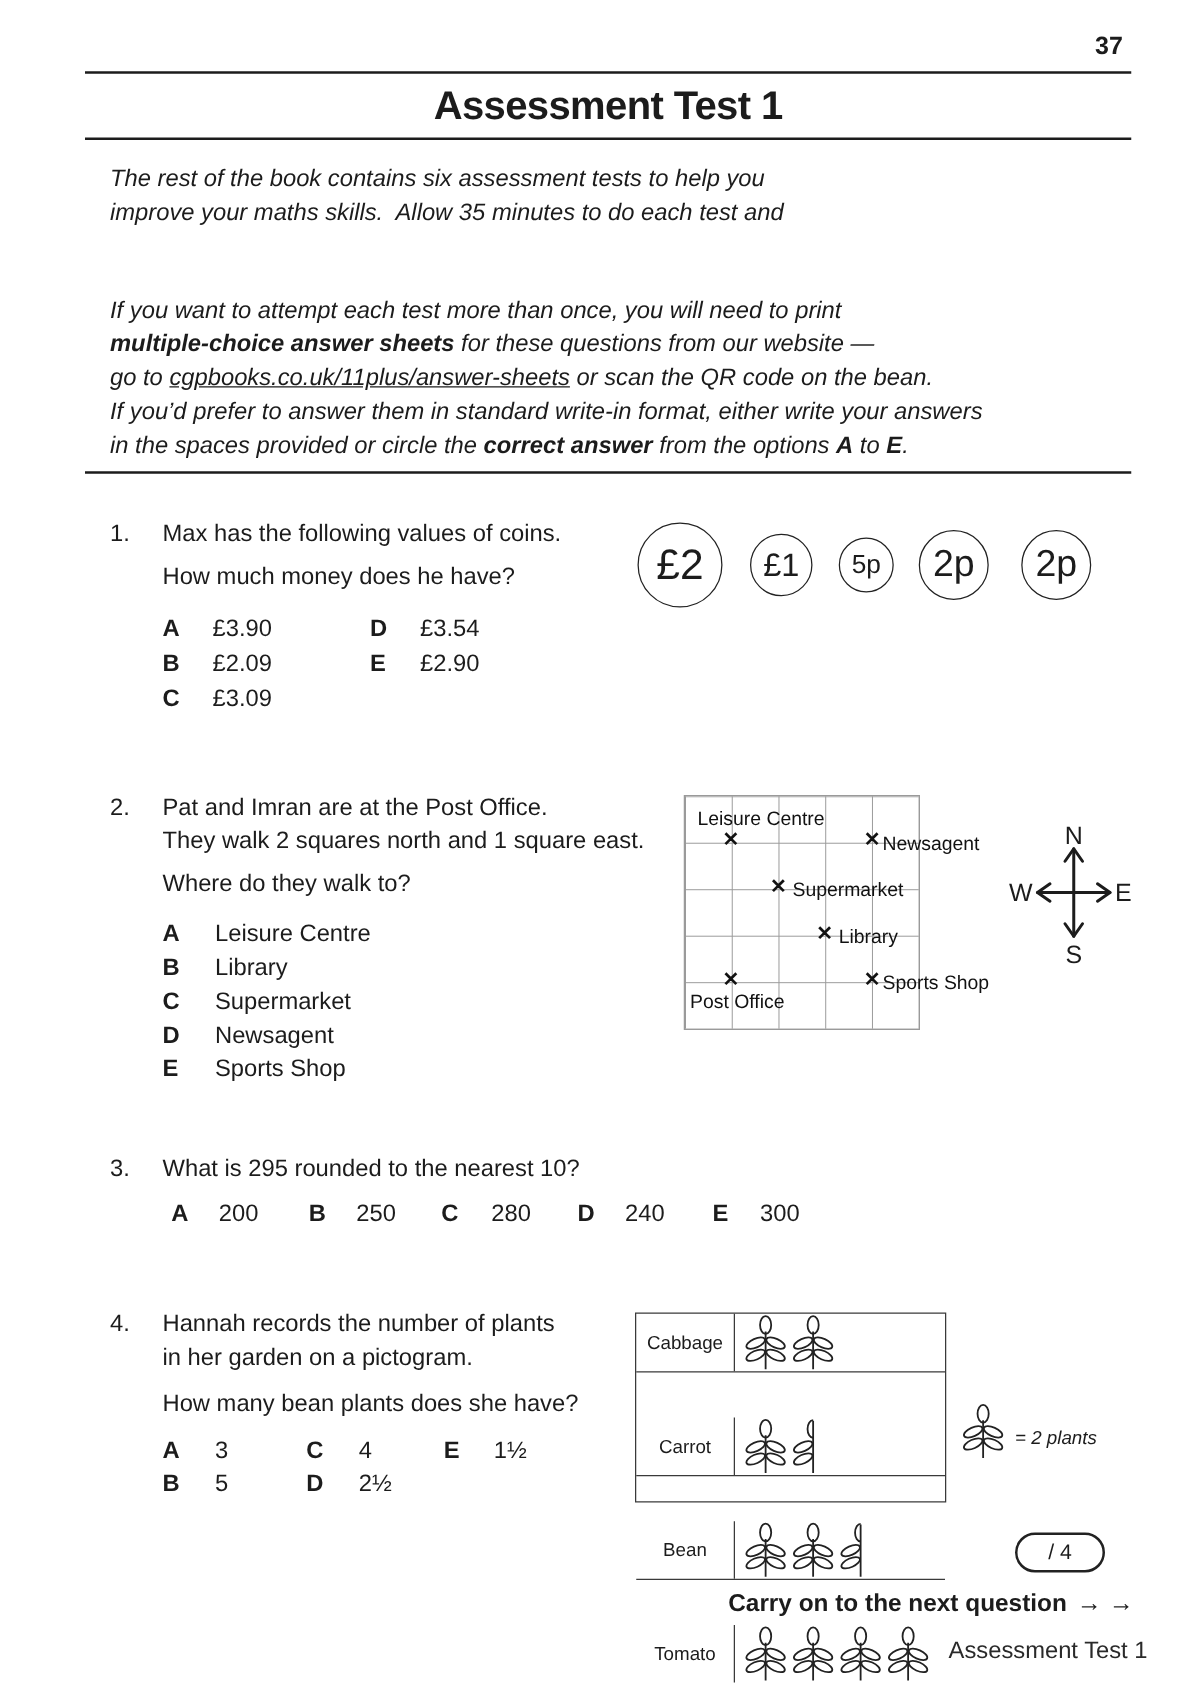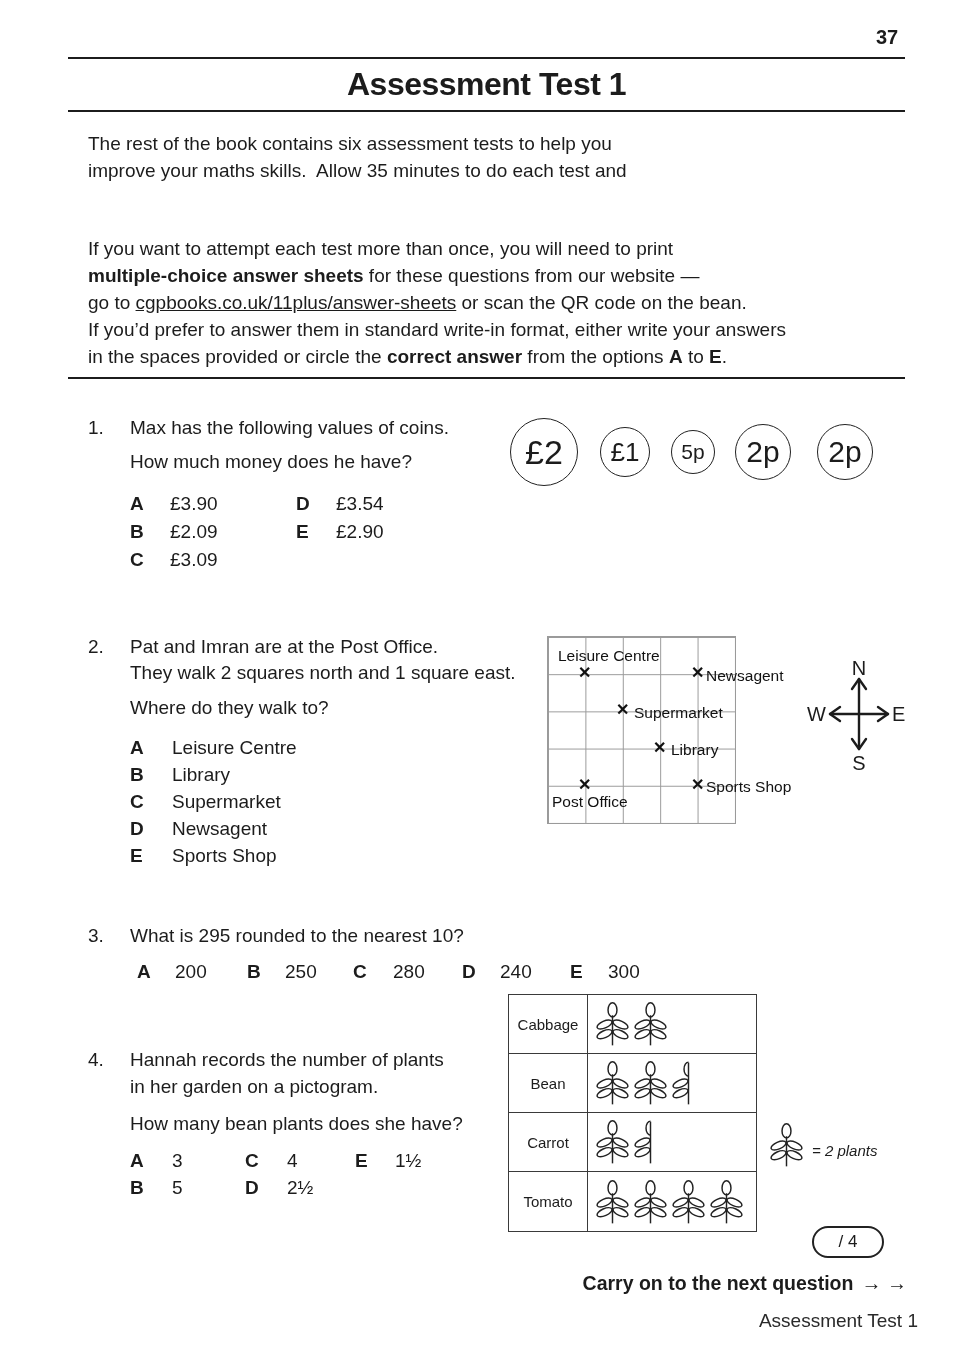--- a/index.html
+++ b/index.html
@@ -2,36 +2,36 @@
 <html><head>
 <meta charset="utf-8">
 <style>
   html,body{margin:0;padding:0;background:#ffffff;}
   .page{position:relative;width:961px;height:1360px;background:#fff;
         font-family:"Liberation Sans", sans-serif;color:#1c1c1c;font-size:19px;overflow:hidden;}
   .abs{position:absolute;white-space:nowrap;}
   .rule{position:absolute;height:2px;background:#1c1c1c;}
   .title{font-size:32px;font-weight:bold;text-align:center;letter-spacing:-0.5px;}
   .page-num{font-size:20px;font-weight:bold;}
-  .para .pline{line-height:27px;white-space:nowrap;}
+  .para .pline{line-height:27px;white-space:nowrap;font-style:italic;}
   .b{font-weight:bold;}
   .u{text-decoration:underline;}
   .opt-letter{font-weight:bold;}
   .coin{position:absolute;box-sizing:border-box;border:1.6px solid #222;border-radius:50%;
         display:flex;align-items:center;justify-content:center;}
   .map-grid{position:absolute;left:547px;top:636px;width:187px;height:186px;
         border:1px solid #9a9a9a;box-sizing:content-box;
         background-image:linear-gradient(to right,#9a9a9a 1px,transparent 1px),
                          linear-gradient(to bottom,#9a9a9a 1px,transparent 1px);
         background-size:37.4px 37.2px;}
   .map-mark{position:absolute;font-size:16px;font-weight:bold;line-height:18px;color:#111;}
   .map-label{position:absolute;font-size:15.5px;line-height:17px;white-space:nowrap;color:#111;}
   .compass-t{font-size:20px;fill:#1c1c1c;font-family:"Liberation Sans",sans-serif;}
-  .picto-table{position:absolute;left:508px;top:994px;width:249px;height:238px;
-        border:1.6px solid #3a3a3a;box-sizing:border-box;display:grid;grid-template-rows:repeat(4,1fr);}
+  .picto-table{position:absolute;left:508px;top:1050px;width:249px;height:152px;
+        border:1.6px solid #3a3a3a;box-sizing:border-box;display:grid;grid-template-rows:repeat(4,1fr);gap:36px;}
   .picto-row{display:grid;grid-template-columns:79px 1fr;border-bottom:1.5px solid #3a3a3a;}
   .picto-row:last-child{border-bottom:none;}
   .picto-label{display:flex;align-items:center;justify-content:center;font-size:15px;
         border-right:1.5px solid #3a3a3a;}
   .picto-icons{display:flex;align-items:center;gap:5px;padding-left:8px;}
   .legend-text{font-size:15px;font-style:italic;}
   .score-pill{position:absolute;left:812px;top:1226px;width:72px;height:32px;border:2px solid #222;
         border-radius:16px;display:flex;align-items:center;justify-content:center;font-size:17px;box-sizing:border-box;}
   .carry-on{position:absolute;left:300px;top:1272px;width:607px;text-align:right;font-weight:bold;font-size:19.5px;}
   .carry-arrows{font-weight:normal;font-size:20px;margin-left:8px;}
@@ -188,55 +188,55 @@
               <ellipse cx="17" cy="8.5" rx="4.6" ry="7.3"></ellipse>
               <ellipse cx="8.8" cy="23.5" rx="8.2" ry="3.6" transform="rotate(-24 8.8 23.5)"></ellipse>
               <ellipse cx="25.2" cy="23.5" rx="8.2" ry="3.6" transform="rotate(24 25.2 23.5)"></ellipse>
               <ellipse cx="8.8" cy="33.5" rx="8.2" ry="3.6" transform="rotate(-24 8.8 33.5)"></ellipse>
               <ellipse cx="25.2" cy="33.5" rx="8.2" ry="3.6" transform="rotate(24 25.2 33.5)"></ellipse>
             </g>
           </svg>
         </div>
     </div>
     <div class="picto-row">
+      <div class="picto-label">Carrot</div>
+      <div class="picto-icons">
+          <svg width="33" height="46" viewBox="0 0 34 46">
+            <g fill="none" stroke="#222" stroke-width="1.5">
+              <line x1="17" y1="14" x2="17" y2="45"></line>
+              <ellipse cx="17" cy="8.5" rx="4.6" ry="7.3"></ellipse>
+              <ellipse cx="8.8" cy="23.5" rx="8.2" ry="3.6" transform="rotate(-24 8.8 23.5)"></ellipse>
+              <ellipse cx="25.2" cy="23.5" rx="8.2" ry="3.6" transform="rotate(24 25.2 23.5)"></ellipse>
+              <ellipse cx="8.8" cy="33.5" rx="8.2" ry="3.6" transform="rotate(-24 8.8 33.5)"></ellipse>
+              <ellipse cx="25.2" cy="33.5" rx="8.2" ry="3.6" transform="rotate(24 25.2 33.5)"></ellipse>
+            </g>
+          </svg>
+          <svg width="33" height="46" viewBox="0 0 34 46">
+            <g fill="none" stroke="#222" stroke-width="1.5">
+              <line x1="17" y1="2" x2="17" y2="45"></line>
+              <path d="M 17 1.5 A 4.6 7.25 0 0 0 17 16"></path>
+              <ellipse cx="8.8" cy="23.5" rx="8.2" ry="3.6" transform="rotate(-24 8.8 23.5)"></ellipse>
+              <ellipse cx="8.8" cy="33.5" rx="8.2" ry="3.6" transform="rotate(-24 8.8 33.5)"></ellipse>
+            </g>
+          </svg>
+        </div>
+    </div>
+    <div class="picto-row">
       <div class="picto-label">Bean</div>
       <div class="picto-icons">
           <svg width="33" height="46" viewBox="0 0 34 46">
             <g fill="none" stroke="#222" stroke-width="1.5">
               <line x1="17" y1="14" x2="17" y2="45"></line>
               <ellipse cx="17" cy="8.5" rx="4.6" ry="7.3"></ellipse>
               <ellipse cx="8.8" cy="23.5" rx="8.2" ry="3.6" transform="rotate(-24 8.8 23.5)"></ellipse>
               <ellipse cx="25.2" cy="23.5" rx="8.2" ry="3.6" transform="rotate(24 25.2 23.5)"></ellipse>
               <ellipse cx="8.8" cy="33.5" rx="8.2" ry="3.6" transform="rotate(-24 8.8 33.5)"></ellipse>
               <ellipse cx="25.2" cy="33.5" rx="8.2" ry="3.6" transform="rotate(24 25.2 33.5)"></ellipse>
             </g>
           </svg>
-          <svg width="33" height="46" viewBox="0 0 34 46">
-            <g fill="none" stroke="#222" stroke-width="1.5">
-              <line x1="17" y1="14" x2="17" y2="45"></line>
-              <ellipse cx="17" cy="8.5" rx="4.6" ry="7.3"></ellipse>
-              <ellipse cx="8.8" cy="23.5" rx="8.2" ry="3.6" transform="rotate(-24 8.8 23.5)"></ellipse>
-              <ellipse cx="25.2" cy="23.5" rx="8.2" ry="3.6" transform="rotate(24 25.2 23.5)"></ellipse>
-              <ellipse cx="8.8" cy="33.5" rx="8.2" ry="3.6" transform="rotate(-24 8.8 33.5)"></ellipse>
-              <ellipse cx="25.2" cy="33.5" rx="8.2" ry="3.6" transform="rotate(24 25.2 33.5)"></ellipse>
-            </g>
-          </svg>
-          <svg width="33" height="46" viewBox="0 0 34 46">
-            <g fill="none" stroke="#222" stroke-width="1.5">
-              <line x1="17" y1="2" x2="17" y2="45"></line>
-              <path d="M 17 1.5 A 4.6 7.25 0 0 0 17 16"></path>
-              <ellipse cx="8.8" cy="23.5" rx="8.2" ry="3.6" transform="rotate(-24 8.8 23.5)"></ellipse>
-              <ellipse cx="8.8" cy="33.5" rx="8.2" ry="3.6" transform="rotate(-24 8.8 33.5)"></ellipse>
-            </g>
-          </svg>
-        </div>
-    </div>
-    <div class="picto-row">
-      <div class="picto-label">Carrot</div>
-      <div class="picto-icons">
           <svg width="33" height="46" viewBox="0 0 34 46">
             <g fill="none" stroke="#222" stroke-width="1.5">
               <line x1="17" y1="14" x2="17" y2="45"></line>
               <ellipse cx="17" cy="8.5" rx="4.6" ry="7.3"></ellipse>
               <ellipse cx="8.8" cy="23.5" rx="8.2" ry="3.6" transform="rotate(-24 8.8 23.5)"></ellipse>
               <ellipse cx="25.2" cy="23.5" rx="8.2" ry="3.6" transform="rotate(24 25.2 23.5)"></ellipse>
               <ellipse cx="8.8" cy="33.5" rx="8.2" ry="3.6" transform="rotate(-24 8.8 33.5)"></ellipse>
               <ellipse cx="25.2" cy="33.5" rx="8.2" ry="3.6" transform="rotate(24 25.2 33.5)"></ellipse>
             </g>
           </svg>

